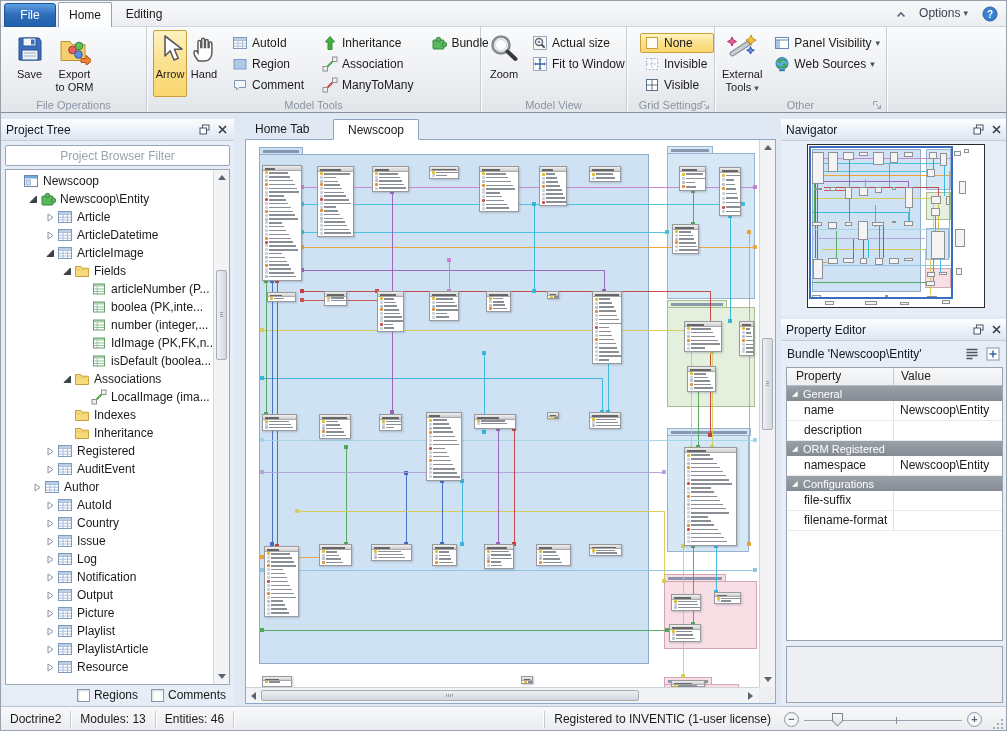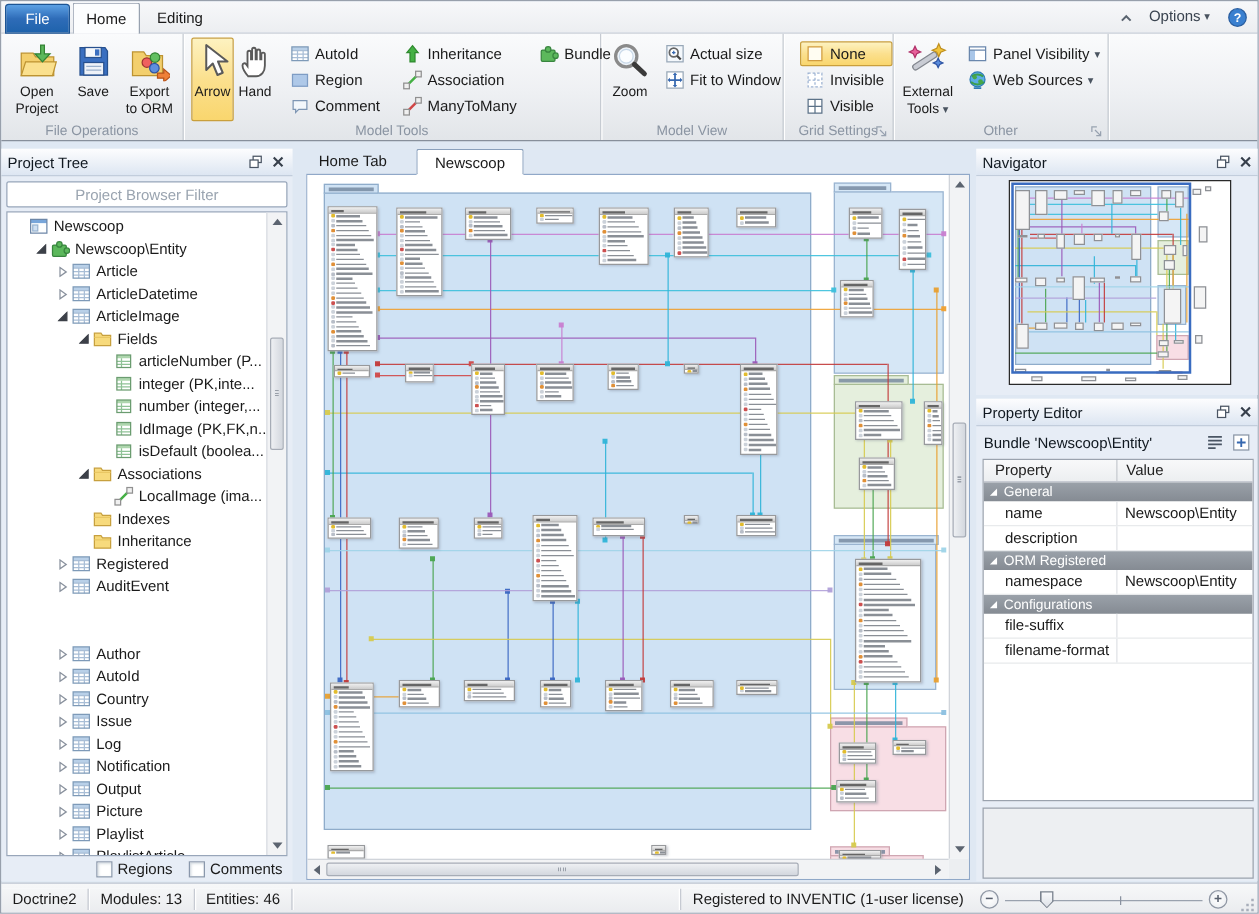--- a/index.html
+++ b/index.html
@@ -140,28 +140,20 @@
         <span class="ico" data-name="help-icon"><svg width="16" height="16" viewBox="0 0 16 16">
             <circle cx="8" cy="8" r="7" fill="#3a80d0" stroke="#2a5ea0"></circle>
             <text x="8" y="11.6" font-size="10" font-weight="bold" fill="#fff" text-anchor="middle" font-family="Liberation Sans, sans-serif">?</text>
           </svg></span>
       </div>
   </div>
 
   <div class="ribbon" id="ribbon-groups" data-name="ribbon">
       <div class="rgroup" data-name="ribbon-group-file-operations">
         <div class="grpbody">
-          <div class="bigbtn" data-name="ribbon-button-open-project">
-            <span class="ico" style="width:32px;height:32px" data-name="open-project-icon"><svg width="32" height="32" viewBox="0 0 32 32">
-                <path d="M3 9.5h9.5l2 3H29v15H3z" fill="#f3cf6d" stroke="#bd9331"></path>
-                <path d="M3 27.5l3.5-11H31l-3 11z" fill="#fae08e" stroke="#bd9331"></path>
-                <path d="M21.5 3v7H26l-6 6.5L14 10h4.5V3z" fill="#5cb85c" stroke="#348334"></path>
-              </svg></span>
-            <div class="blbl">Open<br>Project</div>
-          </div>
           <div class="bigbtn" data-name="ribbon-button-save">
             <span class="ico" style="width:32px;height:32px" data-name="save-icon"><svg width="32" height="32" viewBox="0 0 32 32">
                 <path d="M5 5h20l2 3v19H5z" fill="#3a6fc0" stroke="#27508e"></path>
                 <rect x="9" y="5" width="13" height="8" fill="#f4f7fb" stroke="#27508e"></rect>
                 <rect x="17" y="6.5" width="3.5" height="5" fill="#3a6fc0"></rect>
                 <rect x="8" y="17" width="16" height="10" fill="#eef2f8" stroke="#27508e"></rect>
                 <path d="M10 20h12M10 23h12" stroke="#9ab0cc"></path>
               </svg></span>
             <div class="blbl">Save</div>
           </div>
@@ -464,21 +456,21 @@
             <span class="lbl" data-name="tree-item-label">articleNumber (P...</span>
           </div>
           <div class="trow" data-name="tree-item-imageid-pk-inte" style="padding-left: 72px;">
             <span class="exp" data-name="expander-none"></span>
             <span class="ico" style="width:16px;height:16px" data-name="field-icon"><svg width="16" height="16" viewBox="0 0 16 16">
                 <rect x="2.5" y="3" width="11" height="10" fill="#fff"></rect>
                 <rect x="2.5" y="3" width="11" height="2.6" fill="#aed6ae"></rect>
                 <path d="M2.5 8h11M2.5 10.5h11M6.2 5.6v7.4" stroke="#8fc296"></path>
                 <rect x="2.5" y="3" width="11" height="10" fill="none" stroke="#6b9c70"></rect>
               </svg></span>
-            <span class="lbl" data-name="tree-item-label">integer (PK,inte...</span>
+            <span class="lbl" data-name="tree-item-label">boolea (PK,inte...</span>
           </div>
           <div class="trow" data-name="tree-item-number-integer" style="padding-left: 72px;">
             <span class="exp" data-name="expander-none"></span>
             <span class="ico" style="width:16px;height:16px" data-name="field-icon"><svg width="16" height="16" viewBox="0 0 16 16">
                 <rect x="2.5" y="3" width="11" height="10" fill="#fff"></rect>
                 <rect x="2.5" y="3" width="11" height="2.6" fill="#aed6ae"></rect>
                 <path d="M2.5 8h11M2.5 10.5h11M6.2 5.6v7.4" stroke="#8fc296"></path>
                 <rect x="2.5" y="3" width="11" height="10" fill="none" stroke="#6b9c70"></rect>
               </svg></span>
             <span class="lbl" data-name="tree-item-label">number (integer,...</span>
@@ -561,21 +553,21 @@
               </svg>
             </span>
             <span class="ico" style="width:16px;height:16px" data-name="entity-icon"><svg width="16" height="16" viewBox="0 0 16 16">
                 <rect x="1.5" y="2.5" width="13" height="11" fill="#fff"></rect>
                 <rect x="1.5" y="2.5" width="13" height="3" fill="#b9d0e8"></rect>
                 <path d="M1.5 5.5h13M1.5 8.25h13M1.5 11h13M6 5.5v8M10.5 5.5v8" stroke="#a9bed6" fill="none"></path>
                 <rect x="1.5" y="2.5" width="13" height="11" fill="none" stroke="#7e9ab8"></rect>
               </svg></span>
             <span class="lbl" data-name="tree-item-label">AuditEvent</span>
           </div>
-          <div class="trow" data-name="tree-item-author" style="padding-left: 38px; margin-top: 36px;">
+          <div class="trow" data-name="tree-item-author" style="padding-left: 25px;">
             <span class="exp" data-name="expander-icon">
               <svg width="9" height="9" viewBox="0 0 9 9">
                 <path d="M2 1l5 3.5L2 8z" fill="#fff" stroke="#8a929e"></path>
               </svg>
             </span>
             <span class="ico" style="width:16px;height:16px" data-name="entity-icon"><svg width="16" height="16" viewBox="0 0 16 16">
                 <rect x="1.5" y="2.5" width="13" height="11" fill="#fff"></rect>
                 <rect x="1.5" y="2.5" width="13" height="3" fill="#b9d0e8"></rect>
                 <path d="M1.5 5.5h13M1.5 8.25h13M1.5 11h13M6 5.5v8M10.5 5.5v8" stroke="#a9bed6" fill="none"></path>
                 <rect x="1.5" y="2.5" width="13" height="11" fill="none" stroke="#7e9ab8"></rect>

